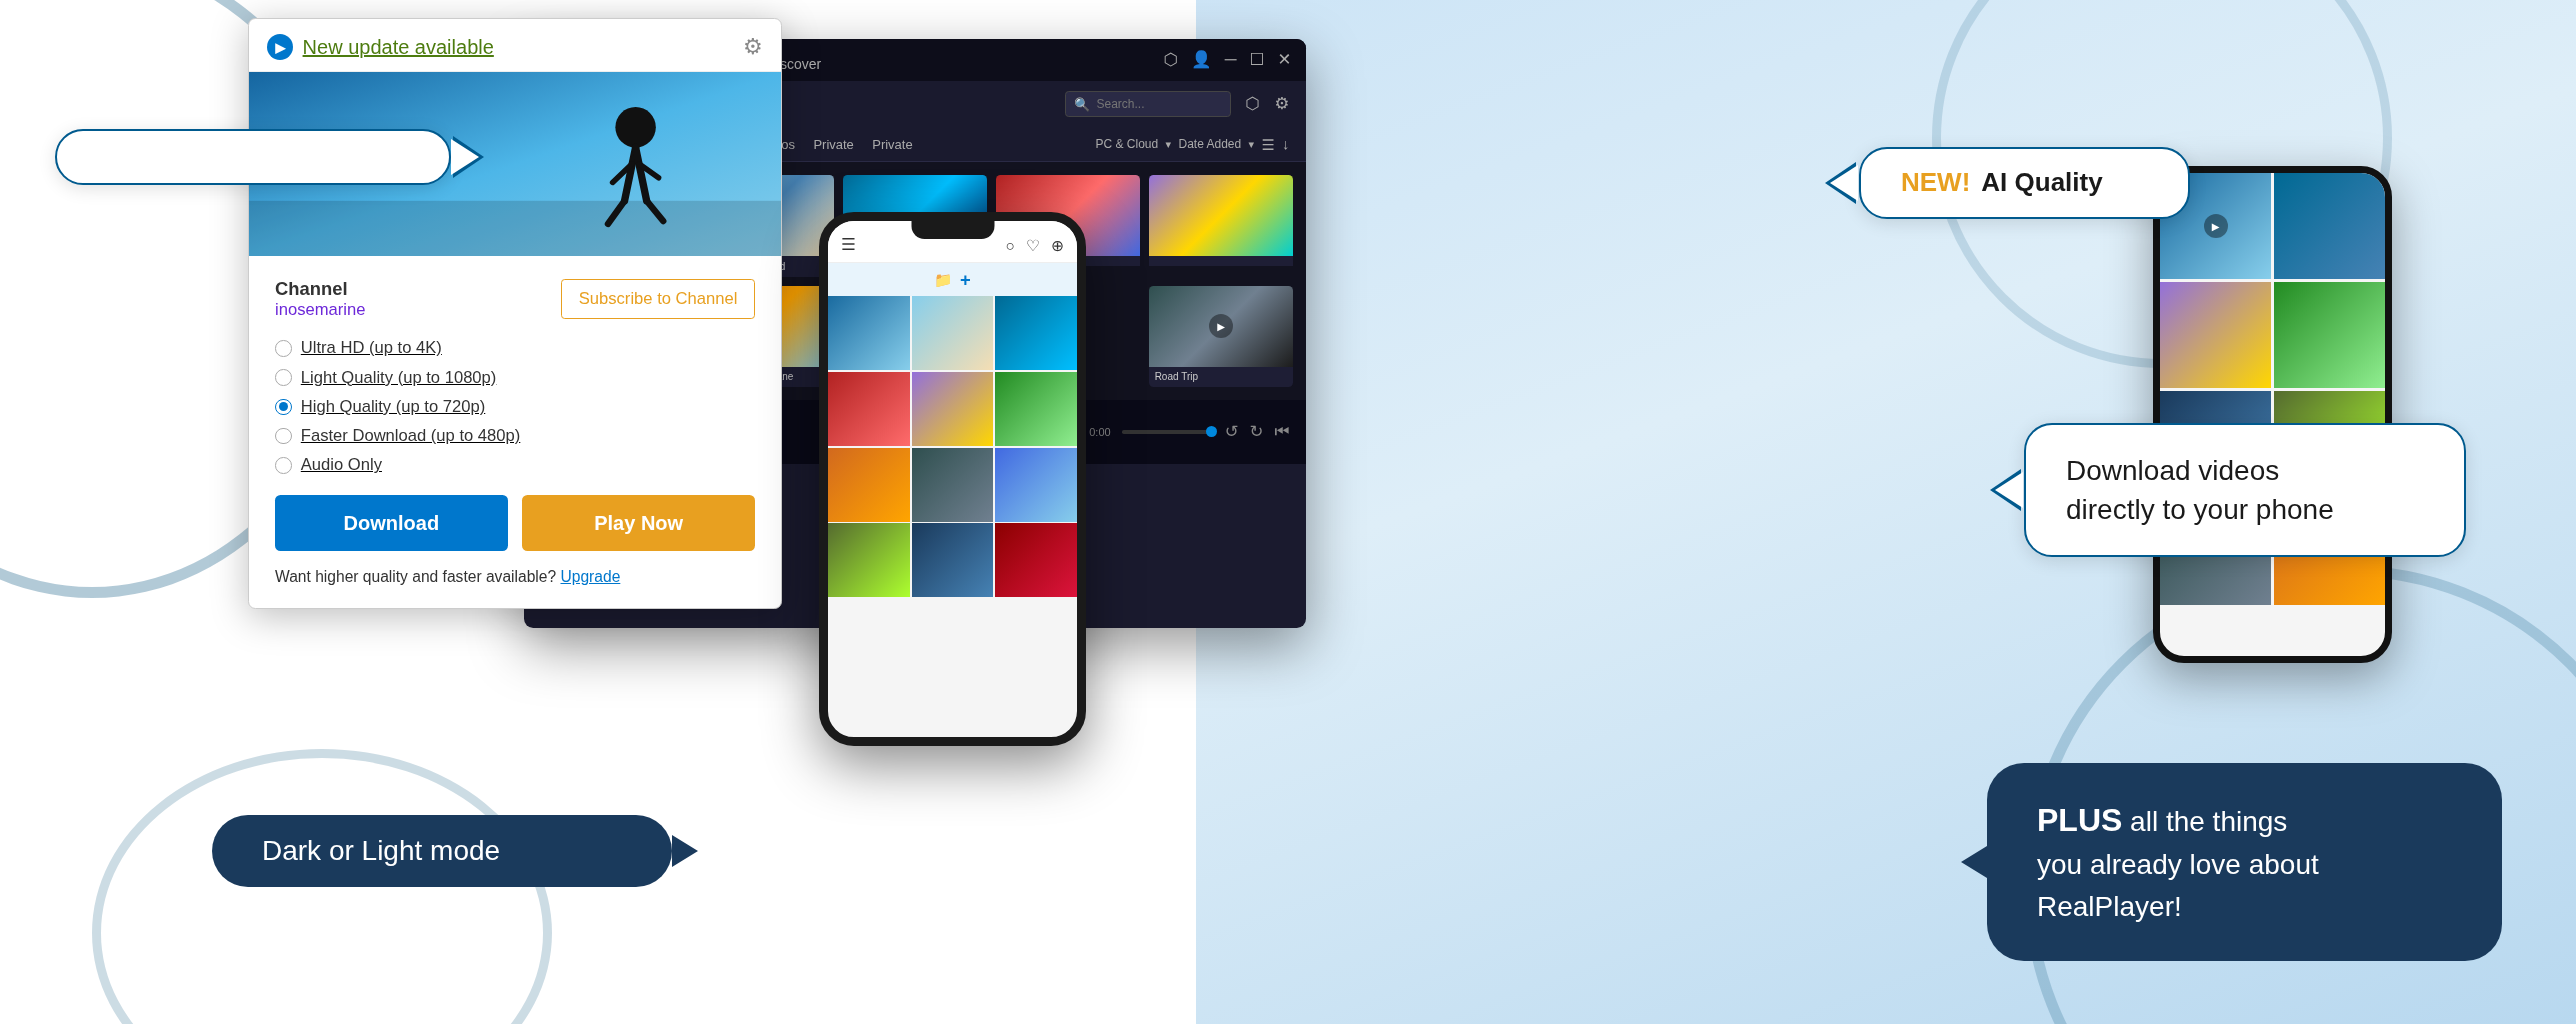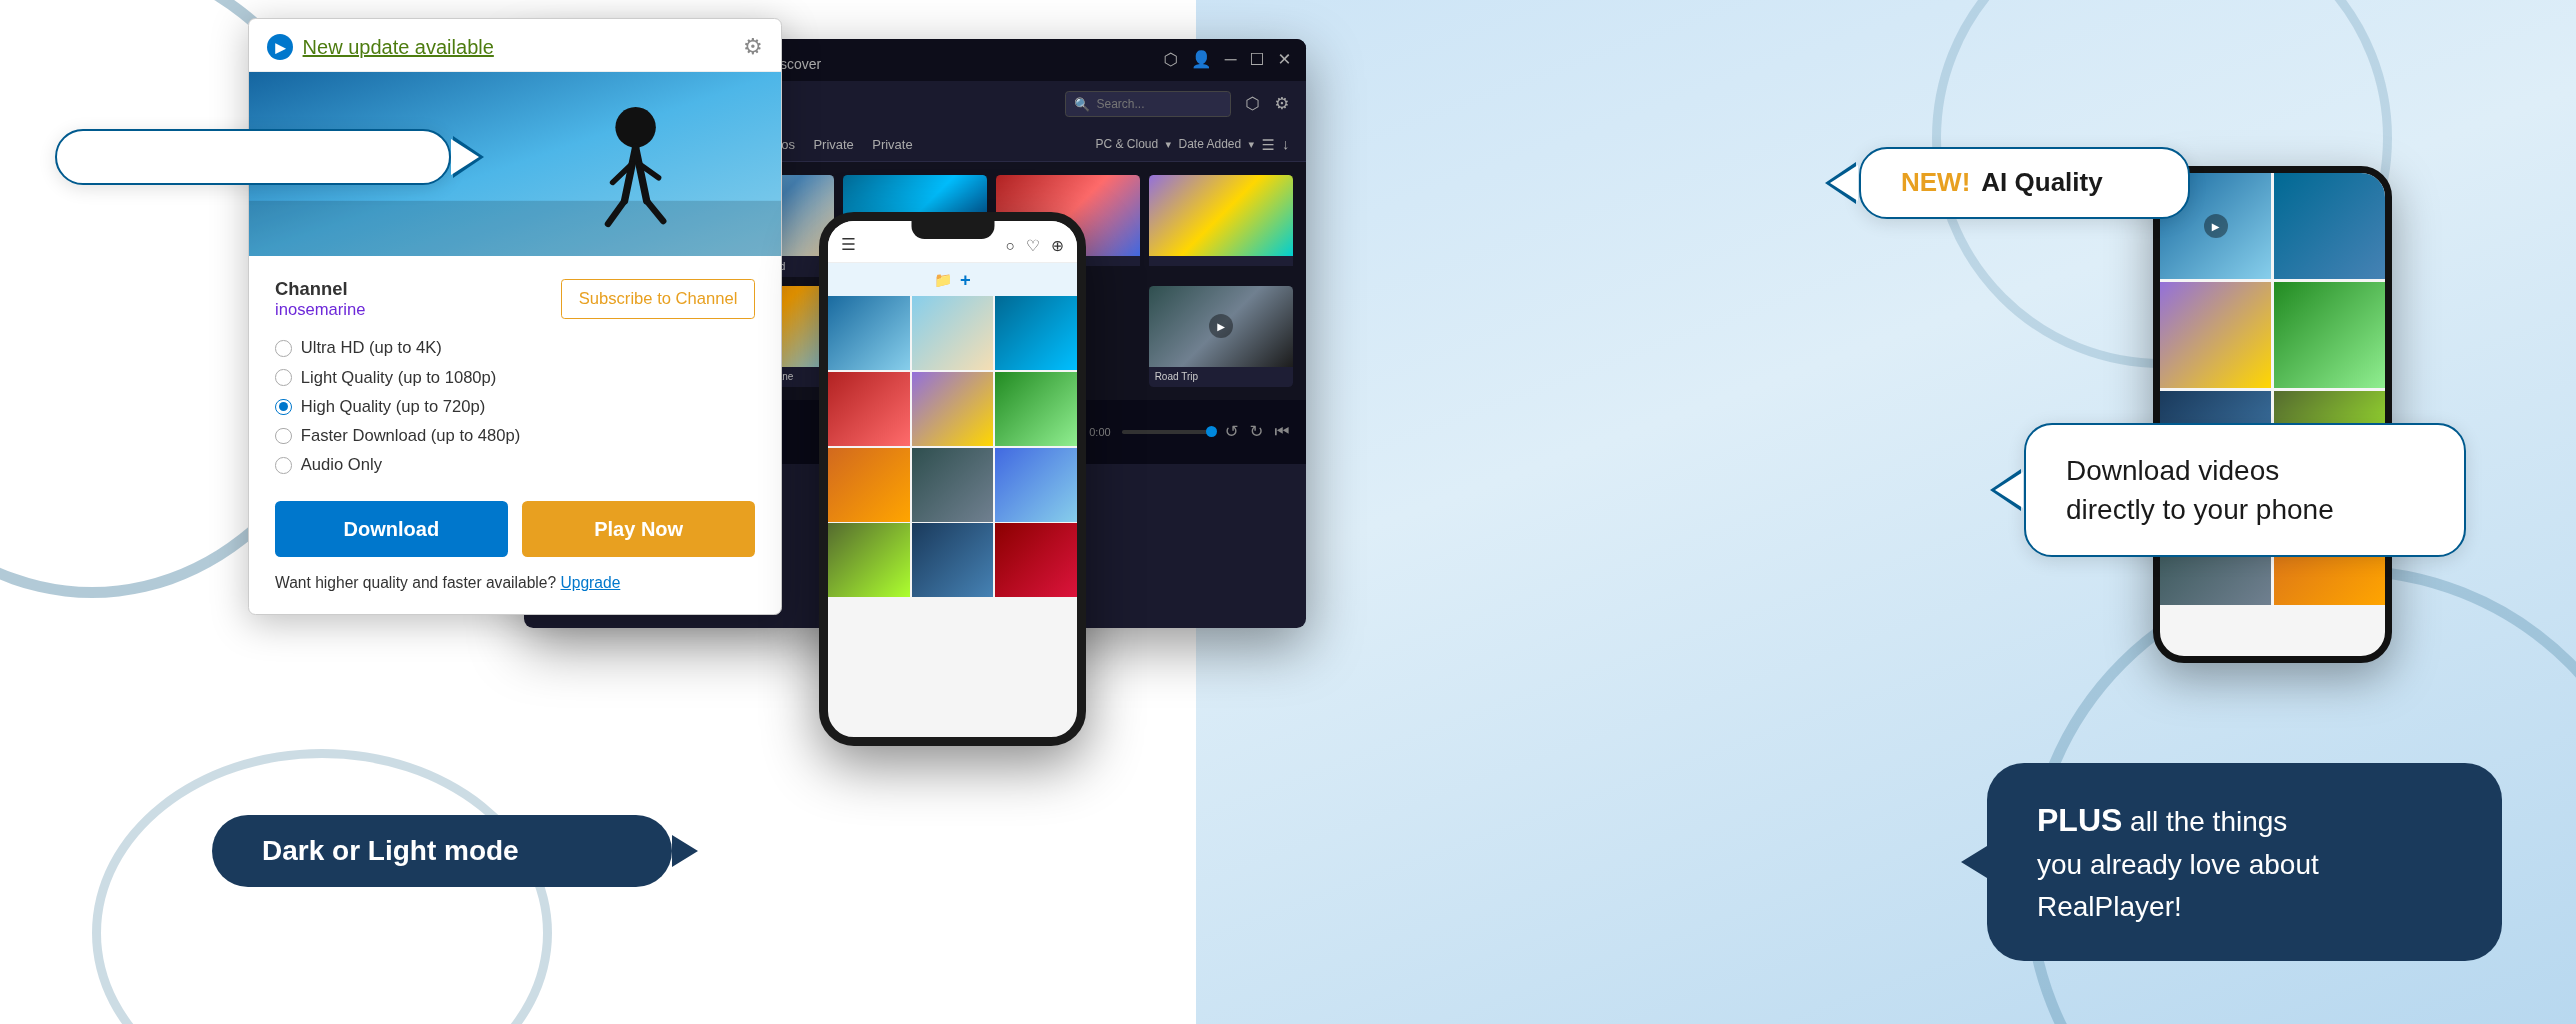--- a/index.html
+++ b/index.html
@@ -114,21 +114,22 @@
       background: white;
       color: #e8a020;
       padding: 9.2px 16.6px;
       border-radius: 3.7px;
       font-size: 16.6px;
       cursor: pointer;
       white-space: nowrap;
     }
 
     .quality-options {
-      margin-bottom: 26px;
+      margin-bottom: 20px;
+      text-decoration: underline;
     }
 
     .quality-option {
       display: flex;
       align-items: center;
       gap: 9.2px;
       margin-bottom: 9.2px;
       font-size: 16.6px;
       color: #333;
     }
@@ -528,21 +529,21 @@
     <div style="background:white;border-radius:28px;padding:26px 40px;box-shadow:0 3.7px 18.4px rgba(0,0,0,0.12);border:2.8px solid #005a8e;width:442px;position:relative;">
       <div style="position:absolute;left:-31px;top:50%;transform:translateY(-50%);width:0;height:0;border-top:18.4px solid transparent;border-bottom:18.4px solid transparent;border-right:28px solid white;z-index:2;"></div>
       <div style="position:absolute;left:-36px;top:50%;transform:translateY(-50%);width:0;height:0;border-top:21px solid transparent;border-bottom:21px solid transparent;border-right:31px solid #005a8e;z-index:1;"></div>
       <div style="font-size:28px;color:#1a1a1a;font-weight:500;line-height:1.4;">Download videos<br>directly to your phone</div>
     </div>
   </div>
 
   <div style="position:absolute;left:212px;bottom:138px;z-index:25;">
     <div style="background:#1a3a5c;border-radius:37px;padding:20px 50px;width:460px;position:relative;">
       <div style="position:absolute;right:-26px;top:50%;transform:translateY(-50%);width:0;height:0;border-top:16.6px solid transparent;border-bottom:16.6px solid transparent;border-left:26px solid #1a3a5c;"></div>
-      <span style="color:white;font-size:28px;font-weight:700;">Dark or Light mode</span>
+      <span style="color:white;font-size:28px;font-weight:400;">Dark or Light mode</span>
     </div>
   </div>
 
   <div style="position:absolute;right:74px;bottom:64px;z-index:25;">
     <div style="background:#1a3a5c;border-radius:37px;padding:33px 50px;width:515px;position:relative;">
       <div style="position:absolute;left:-26px;top:50%;transform:translateY(-50%);width:0;height:0;border-top:16.6px solid transparent;border-bottom:16.6px solid transparent;border-right:26px solid #1a3a5c;"></div>
       <div style="color:white;font-size:28px;line-height:1.5;">
         <strong style="font-weight:900;font-size:32px;">PLUS</strong> all the things<br>you already love about<br>RealPlayer!
       </div>
     </div>

